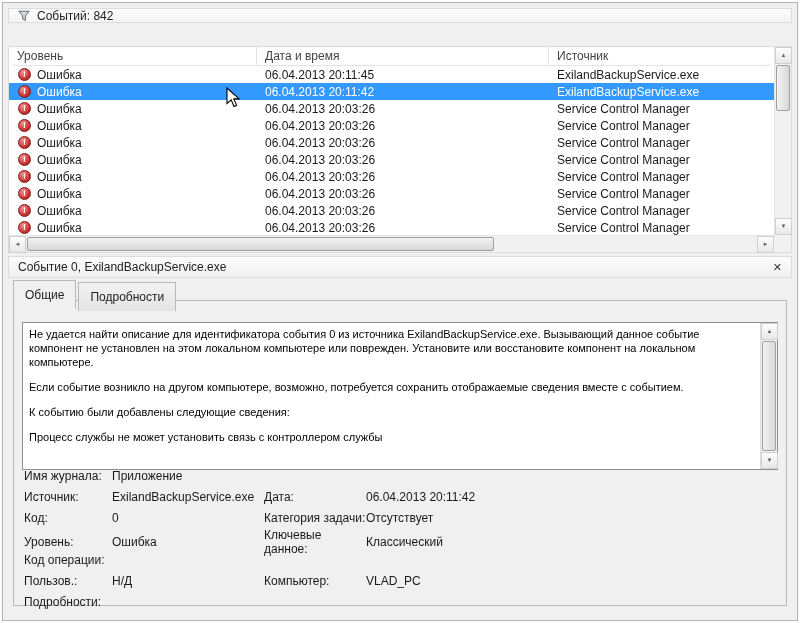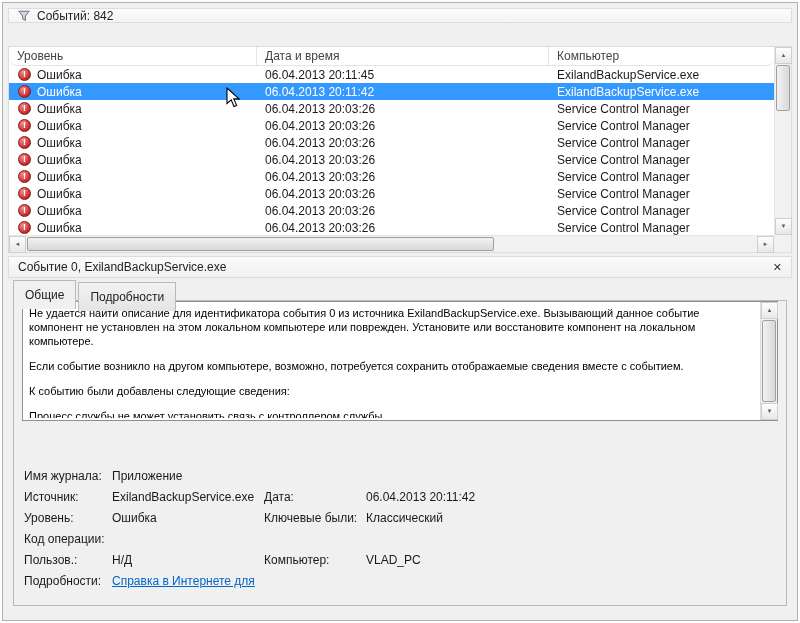--- a/index.html
+++ b/index.html
@@ -94,21 +94,21 @@
     height: 22px; margin-top: 0;
     background: #f0f0f0;
   }
 
   
   .tab-panel {
     position: absolute; top: 297px; left: 10px; right: 10px; bottom: 14px;
     border: 1px solid #b9b9b9; background: #f0f0f0;
   }
   .description-box {
-    position: absolute; top: 0; left: 8px; right: 8px; height: 120px;
+    position: absolute; top: 21px; left: 8px; right: 8px; height: 148px;
     background: #fff; border: 1px solid #8f8f8f;
   }
   .description-text {
     position: absolute; top: 4px; left: 6px; right: 22px; bottom: 2px;
     overflow: hidden; font-size: 11px; line-height: 14px; color: #000;
   }
   .description-text p { margin: 0 0 11px; }
   .desc-sb { top: 0; bottom: 0; right: 0; width: 17px; border-left: 1px solid #dcdcdc; }
   .desc-thumb { left: 1px; right: 1px; top: 18px; bottom: 18px; }
 
@@ -134,21 +134,21 @@
         <path d="M0.8 1.2 h10.4 L7.4 6 v4.4 l-2.8 -1.5 V6 Z" fill="#cfd6dd" stroke="#5a6672" stroke-width="0.9"></path>
       </svg>
     </span>
     <span class="events-count">Событий: 842</span>
   </div>
 
   <div class="events-table">
     <div class="thead">
       <div class="th th-level">Уровень</div>
       <div class="th th-datetime">Дата и время</div>
-      <div class="th th-source">Компьютер</div>
+      <div class="th th-source">Источник</div>
     </div>
     <div class="tbody">
   <div class="tr">
     <div class="td td-level">
       <span class="err-icon">!</span>
       <span class="c-level">Ошибка</span>
     </div>
     <div class="td td-datetime c-date">06.04.2013 20:11:45</div>
     <div class="td td-source c-src">ExilandBackupService.exe</div>
   </div>
@@ -281,45 +281,50 @@
     <div class="f-value2"></div>
   </div>
 
   <div class="f-row">
     <div class="f-label1">Источник:</div>
     <div class="f-value1">ExilandBackupService.exe</div>
     <div class="f-label2">Дата:</div>
     <div class="f-value2">06.04.2013 20:11:42</div>
   </div>
 
+  <div class="f-row">
+    <div class="f-label1">Код:</div>
+    <div class="f-value1">0</div>
+    <div class="f-label2">Категория задачи:</div>
+    <div class="f-value2">Отсутствует</div>
+  </div>
 
   <div class="f-row">
     <div class="f-label1">Уровень:</div>
     <div class="f-value1">Ошибка</div>
-    <div class="f-label2">Ключевые были:</div>
+    <div class="f-label2">Ключевые данное:</div>
     <div class="f-value2">Классический</div>
   </div>
 
   <div class="f-row">
     <div class="f-label1">Код операции:</div>
     <div class="f-value1"></div>
     <div class="f-label2"></div>
     <div class="f-value2"></div>
   </div>
 
   <div class="f-row">
     <div class="f-label1">Пользов.:</div>
     <div class="f-value1">Н/Д</div>
     <div class="f-label2">Компьютер:</div>
     <div class="f-value2">VLAD_PC</div>
   </div>
 
   <div class="f-row">
     <div class="f-label1">Подробности:</div>
-    <div class="f-value1"><a href="#">Справка в Интернете для</a></div>
     <div class="f-label2"></div>
     <div class="f-value2"></div>
   </div>
 </div>
   </div>
 
   <div class="cursor">
     <svg width="14" height="21" viewBox="0 0 14 21">
       <path d="M1 1 L1 16.5 L5.2 12.8 L8 19.5 L10.6 18.4 L7.8 11.9 L13 11.9 Z" fill="#ffffff" stroke="#000000" stroke-width="1.1"></path>
     </svg>

